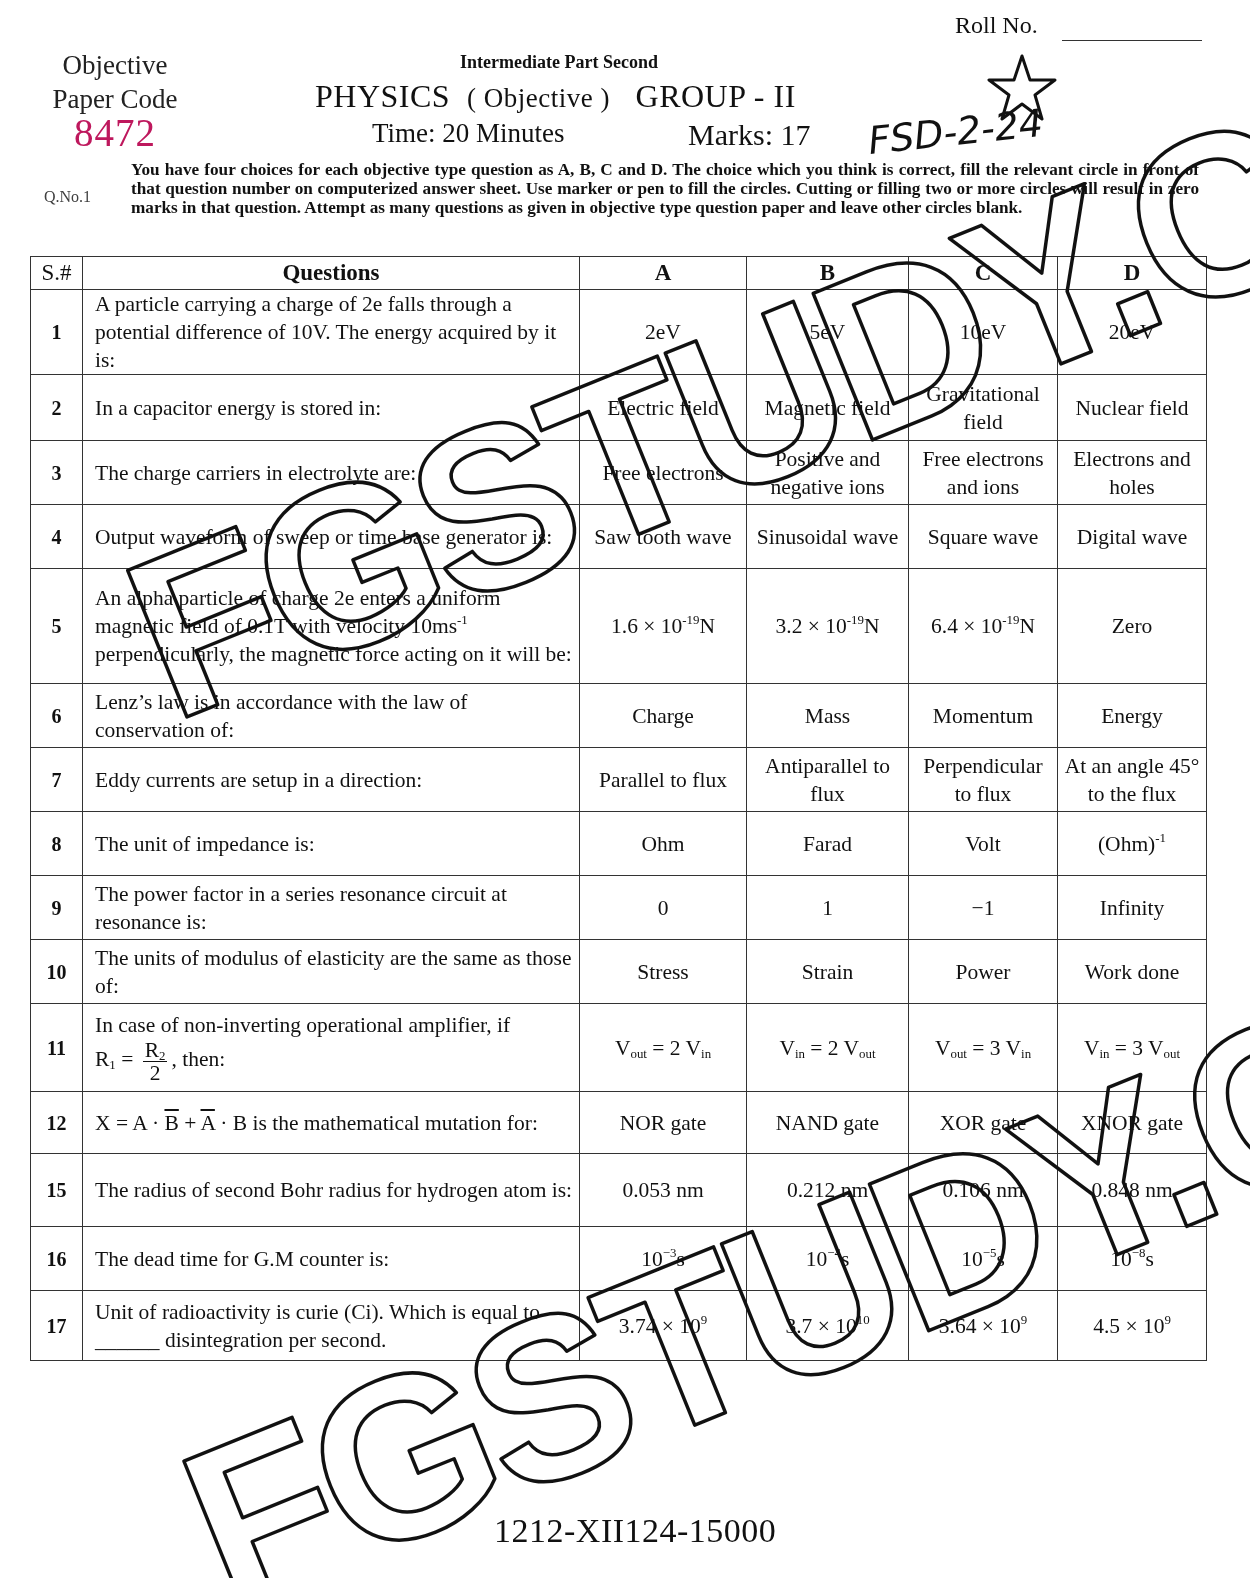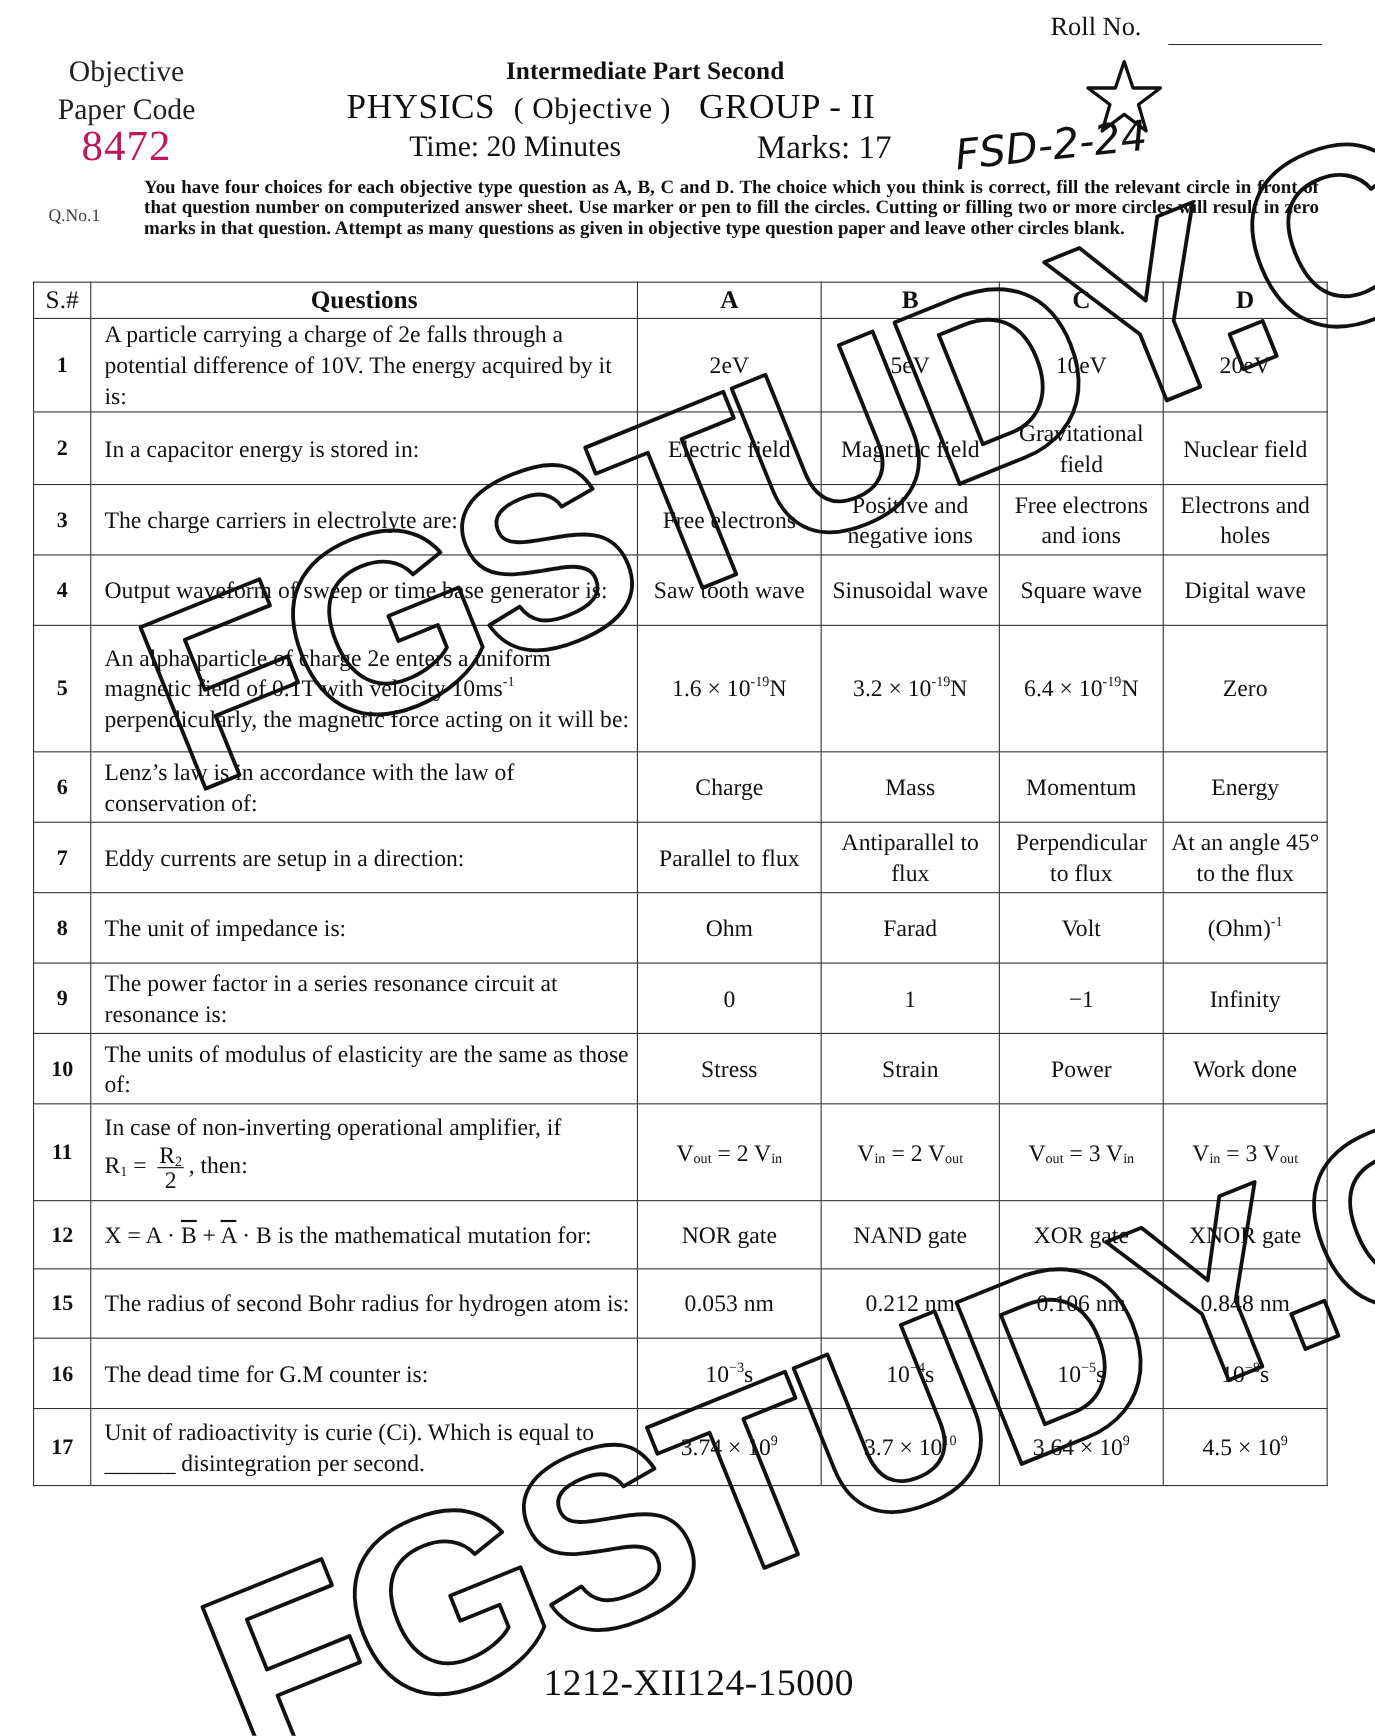--- a/index.html
+++ b/index.html
@@ -3,21 +3,21 @@
 <meta charset="utf-8">
 <style>
   html, body { margin: 0; padding: 0; background: #ffffff; }
   body { width: 1250px; height: 1578px; position: relative; overflow: hidden;
          font-family: "Liberation Serif", "DejaVu Serif", serif; color: #111; }
   .abs { position: absolute; }
   .hdr-left { left: 30px; top: 48px; width: 170px; text-align: center; font-size: 27px; line-height: 34px; color: #222; }
   .hdr-left .code { font-size: 39px; letter-spacing: 1px; color: #be185d; }
   .roll { left: 955px; top: 12px; font-size: 24px; }
   .roll-line { left: 1062px; top: 40px; width: 140px; border-top: 1.5px solid #333; }
-  .sub-title { left: 460px; top: 52px; font-weight: bold; font-size: 23px; }
+  .sub-title { left: 460px; top: 52px; font-weight: bold; font-size: 18px; }
   .main-title { left: 315px; top: 78px; font-size: 32px; letter-spacing: 0.5px; white-space: pre; }
   .time { left: 372px; top: 118px; font-size: 27px; }
   .marks { left: 688px; top: 118px; font-size: 30px; }
   .qno { left: 44px; top: 188px; font-size: 16px; color: #404040; }
   .instr { left: 131px; top: 160px; width: 1068px; font-weight: bold; font-size: 17.2px; line-height: 19px; text-align: justify; }
   table.q { position: absolute; left: 30px; top: 256px; border-collapse: collapse; table-layout: fixed; width: 1176px; }
   table.q td, table.q th { border: 1.5px solid #333; padding: 0 4px; font-size: 21.5px; line-height: 28px; vertical-align: middle; }
   table.q th { font-size: 23px; height: 32px; }
   table.q th.sn { font-weight: normal; }
   table.q td.sn { text-align: center; font-weight: bold; font-size: 20px; }
@@ -166,21 +166,21 @@
       <td class="opt"><span>V</span><sub>in</sub><span> = 3 V</span><sub>out</sub></td>
     </tr>
     <tr style="height:62px">
       <td class="sn">12</td>
       <td class="qtext"><span>X = A · </span><span class="ov">B</span><span> + </span><span class="ov">A</span><span> · B is the mathematical mutation for:</span></td>
       <td class="opt">NOR gate</td>
       <td class="opt">NAND gate</td>
       <td class="opt">XOR gate</td>
       <td class="opt">XNOR gate</td>
     </tr>
-    <tr style="height:63px">
+    <tr style="height:73px">
       <td class="sn">15</td>
       <td class="qtext">The radius of second Bohr radius for hydrogen atom is:</td>
       <td class="opt">0.053 nm</td>
       <td class="opt">0.212 nm</td>
       <td class="opt">0.106 nm</td>
       <td class="opt">0.848 nm</td>
     </tr>
     <tr style="height:64px">
       <td class="sn">16</td>
       <td class="qtext">The dead time for G.M counter is:</td>

